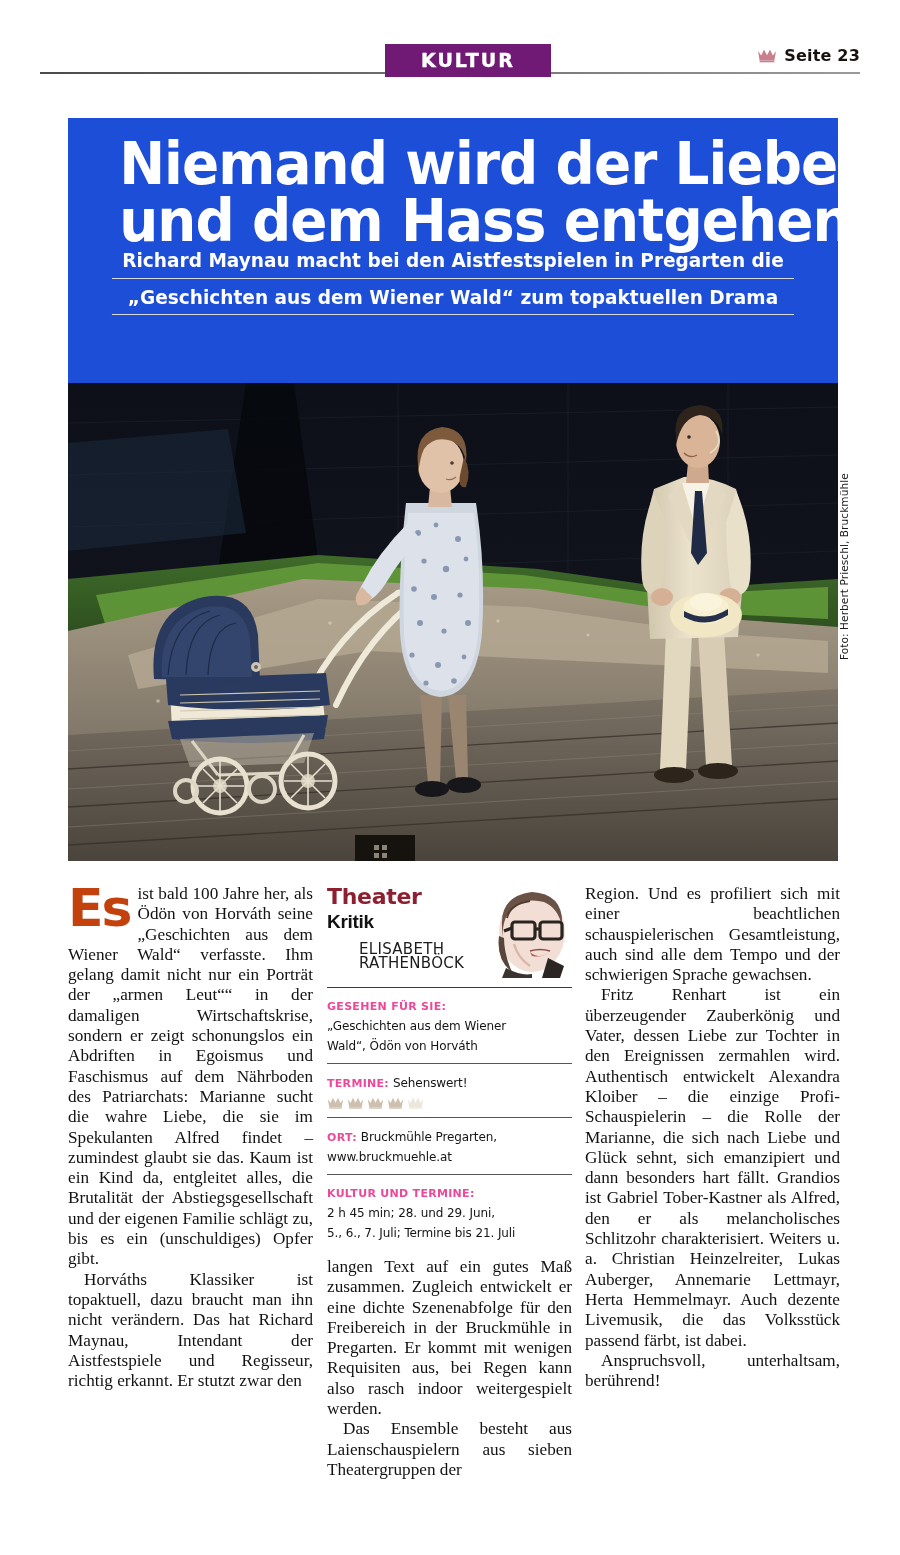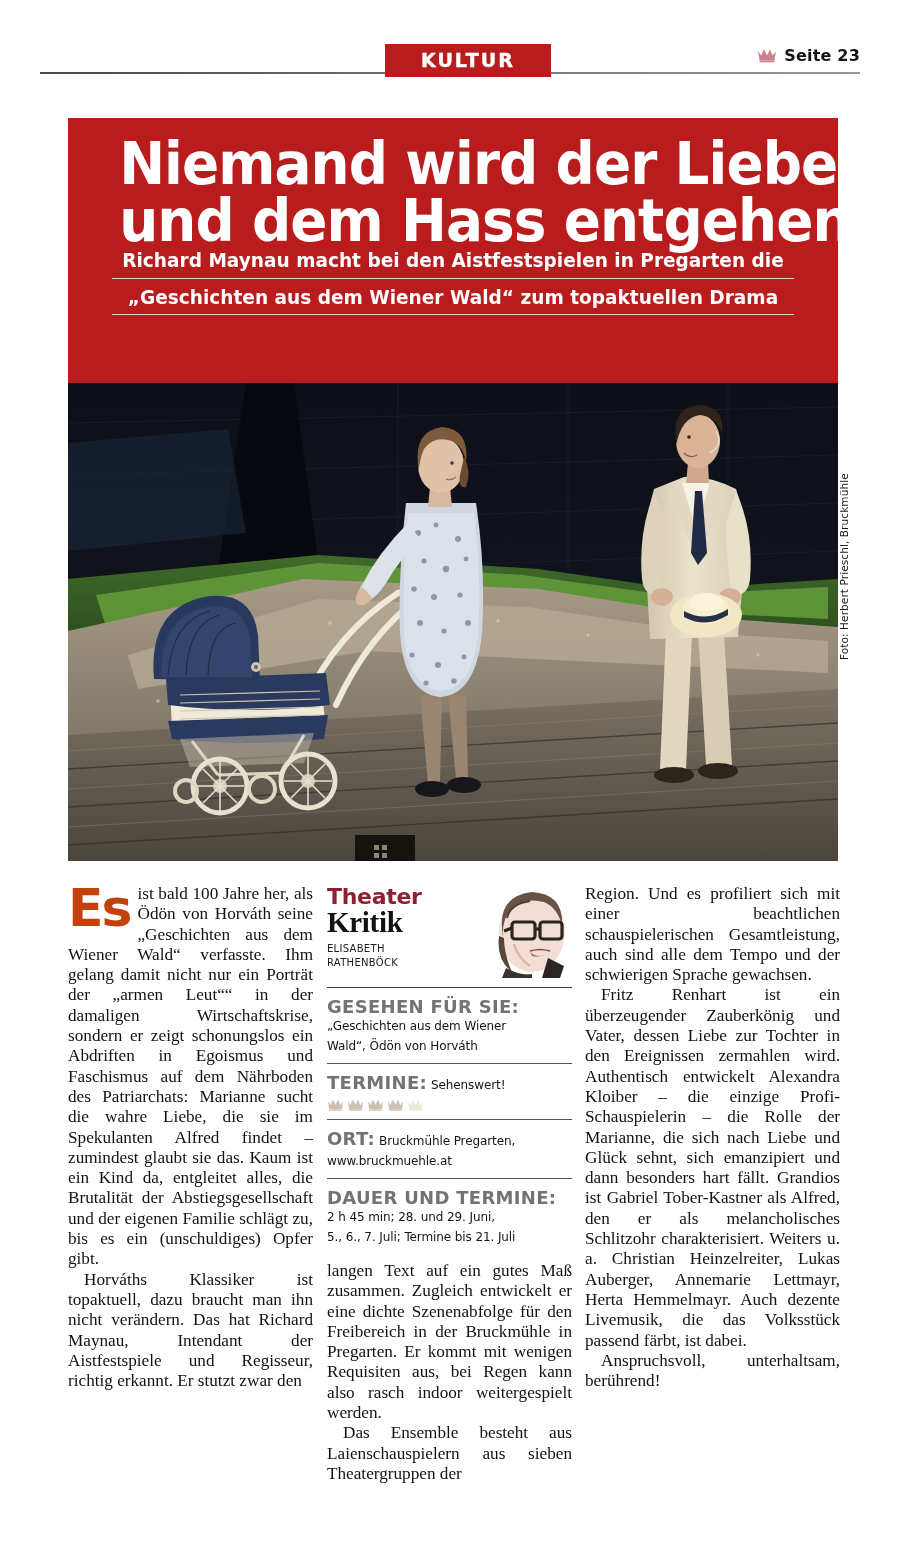--- a/index.html
+++ b/index.html
@@ -33,21 +33,21 @@
     left: 0;
     right: 0;
     top: 28px;
     height: 2px;
     background: linear-gradient(to right, #4a4a4a 0%, #6a6a6a 40%, #9a9a9a 100%);
   }
   .kultur-tab {
     position: absolute;
     left: 345px;
     top: 0px;
-    background: #b91c1c;
+    background: #701a75;
     color: #ffffff;
     font-family: "DejaVu Sans", sans-serif;
     font-weight: bold;
     font-size: 19px;
     letter-spacing: 2.0px;
     padding: 6px 36px 7px 36px;
     line-height: 20px;
     -webkit-text-stroke: 0.4px #fff;
   }
   .seite-wrap {
@@ -71,21 +71,21 @@
     letter-spacing: 0.2px;
   }
 
   
   .hero {
     position: absolute;
     left: 68px;
     top: 118px;
     width: 770px;
     height: 319px;
-    background: #b91c1c;
+    background: #1d4ed8;
     overflow: hidden;
   }
   .hero-inner {
     padding: 18px 26px 0 26px;
   }
   h1.headline {
     font-family: "DejaVu Sans", sans-serif;
     font-weight: bold;
     color: #ffffff;
     font-size: 59px;
@@ -191,55 +191,56 @@
   }
   .kritik-title-1 {
     font-family: "DejaVu Sans", sans-serif;
     font-weight: bold;
     font-size: 22px;
     color: #8d2030;
     line-height: 25px;
     letter-spacing: -0.3px;
   }
   .kritik-title-2 {
-    font-family: Liberation Serif, serif;
-    font-weight: bold;
-    font-size: 29px;
+    font-family: Liberation Sans, sans-serif;
+    font-weight: bold;
+    font-size: 19px;
     color: #121212;
     line-height: 26px;
     letter-spacing: -0.3px;
   }
   .kritik-author {
     font-family: "DejaVu Sans", sans-serif;
-    font-size: 10px;
+    font-size: 15px;
     color: #1c1c1c;
     line-height: 14px;
     margin-top: 7px;
     letter-spacing: 0.3px;
+    margin-left: 32px;
   }
   .portrait {
     position: absolute;
     right: -2px;
     top: -2px;
     width: 88px;
     height: 96px;
   }
   .portrait svg { display:block; width: 100%; height: 100%; }
 
   .kritik-rule {
     border-top: 1.6px solid #3a3a3a;
     margin: 7px 0 9px 0;
   }
   .kritik-rule.thin { border-top: 1.2px solid #555; }
 
   .kr-label {
     font-family: "DejaVu Sans", sans-serif;
     font-weight: bold;
-    font-size: 18px;
-    color: #737373;
+    font-size: 11px;
+    color: #ec4899;
     letter-spacing: 0.3px;
     line-height: 19px;
   }
   .kr-val {
     font-family: "DejaVu Sans", sans-serif;
     font-size: 12px;
     color: #141414;
     line-height: 20px;
     letter-spacing: -0.1px;
   }
@@ -627,21 +628,21 @@
           <div>
             <span class="kr-label kr-inline">ORT:</span>
             <span class="kr-val kr-inline">Bruckmühle Pregarten,</span>
           </div>
           <div class="kr-val">www.bruckmuehle.at</div>
         </div>
 
         <div class="kritik-rule thin"></div>
 
         <div>
-          <div class="kr-label">DAUER UND TERMINE:</div>
+          <div class="kr-label">KULTUR UND TERMINE:</div>
           <div class="kr-val">2 h 45 min; 28. und 29. Juni,</div>
           <div class="kr-val">5., 6., 7. Juli; Termine bis 21. Juli</div>
         </div>
       </div>
 
       <div class="body-text kritik-after">
         <p class="first"><span>langen Text auf ein gutes Maß zusammen. Zugleich entwickelt er eine dichte Szenenabfolge für den Freibereich in der Bruckmühle in Pregarten. Er kommt mit wenigen Requisiten aus, bei Regen kann also rasch indoor weitergespielt werden.</span></p>
         <p><span>Das Ensemble besteht aus Laienschauspielern aus sieben Theatergruppen der</span></p>
       </div>
     </div>

